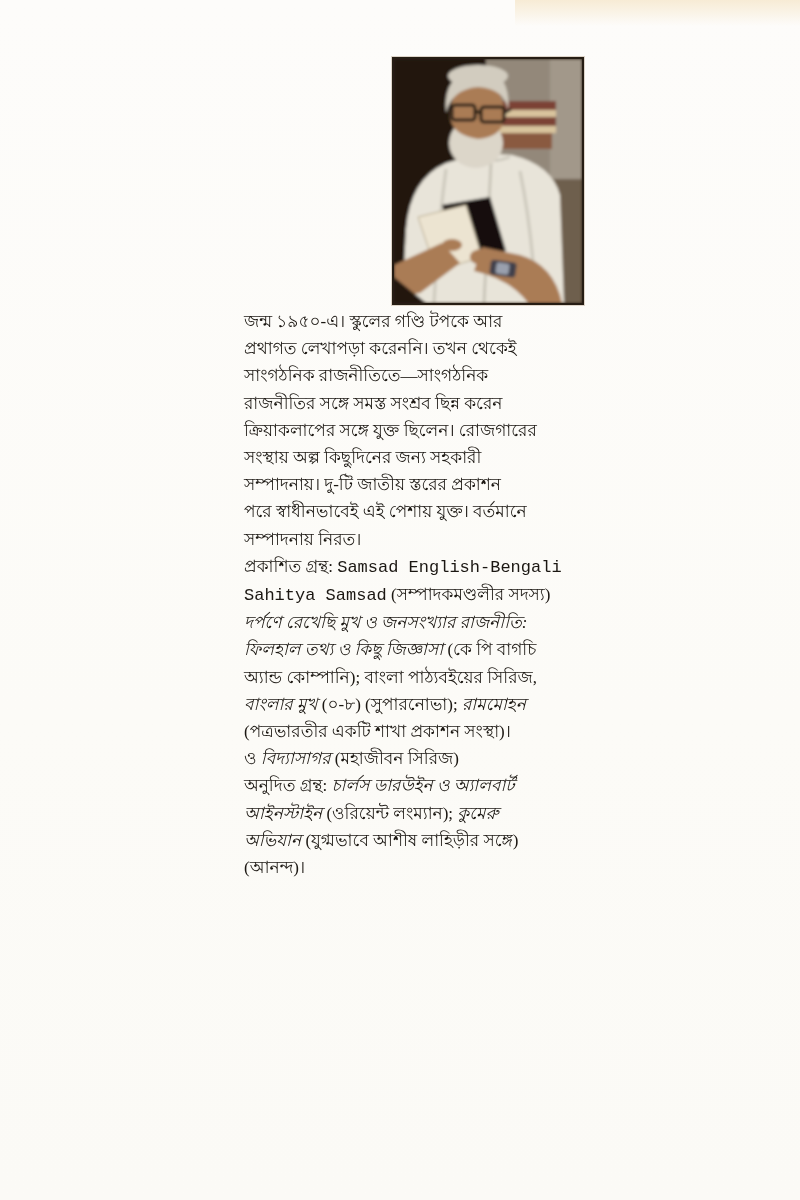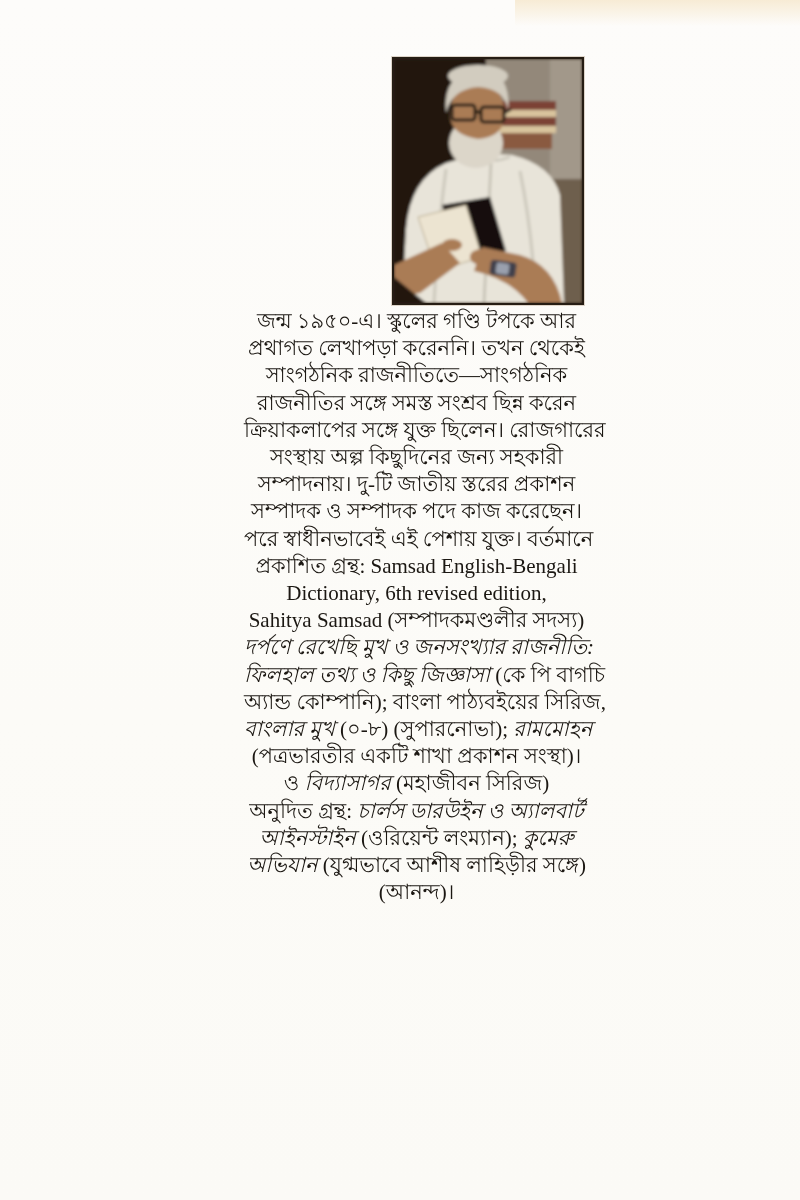--- a/index.html
+++ b/index.html
@@ -20,27 +20,27 @@
   }
   .photo-frame{
     position:absolute;left:392px;top:57px;width:192px;height:248px;margin:0;
     border:2px solid #261d14;box-sizing:border-box;
     box-shadow:0 0 0 1px rgba(130,95,60,.25);
     background:#2a1f14;
   }
   .photo-frame svg{display:block;width:100%;height:100%;}
   .bio{
     position:absolute;top:308px;right:211px;width:345px;
-    text-align:center;
-    font-size:21px;line-height:27.2px;
+    text-align:left;
+    font-size:17px;line-height:27.2px;
     color:#1b1712;
   }
   .line{white-space:nowrap;}
   .it{font-style:italic;}
-  .latin{font-family:Liberation Serif, serif;}
+  .latin{font-family:Liberation Mono, monospace;}
 </style>
 </head>
 <body>
 
 <div class="page">
 
   <div class="top-tint"></div>
 
   <figure class="photo-frame">
     <svg viewBox="0 0 188 244" preserveAspectRatio="none">
@@ -100,24 +100,23 @@
   </figure>
 
   <div class="bio" id="bio-lines">
       <div class="line"><span>জন্ম ১৯৫০-এ। স্কুলের গণ্ডি টপকে আর</span></div>
       <div class="line"><span>প্রথাগত লেখাপড়া করেননি। তখন থেকেই</span></div>
       <div class="line"><span>সাংগঠনিক রাজনীতিতে—সাংগঠনিক</span></div>
       <div class="line"><span>রাজনীতির সঙ্গে সমস্ত সংশ্রব ছিন্ন করেন</span></div>
       <div class="line"><span>ক্রিয়াকলাপের সঙ্গে যুক্ত ছিলেন। রোজগারের</span></div>
       <div class="line"><span>সংস্থায় অল্প কিছুদিনের জন্য সহকারী</span></div>
       <div class="line"><span>সম্পাদনায়। দু-টি জাতীয় স্তরের প্রকাশন</span></div>
-      <div class="line"><span>সম্পাদক ও সম্পাদক পদে কাজ করেছেন।</span></div>
       <div class="line"><span>পরে স্বাধীনভাবেই এই পেশায় যুক্ত। বর্তমানে</span></div>
+      <div class="line"><span>সম্পাদনায় নিরত।</span></div>
       <div class="line"><span>প্রকাশিত গ্রন্থ: </span><span class="latin">Samsad English-Bengali</span></div>
-      <div class="line"><span class="latin">Dictionary, 6th revised edition,</span></div>
       <div class="line"><span class="latin">Sahitya Samsad</span><span> (সম্পাদকমণ্ডলীর সদস্য)</span></div>
       <div class="line"><span class="it">দর্পণে রেখেছি মুখ ও জনসংখ্যার রাজনীতি:</span></div>
       <div class="line"><span class="it">ফিলহাল তথ্য ও কিছু জিজ্ঞাসা</span><span> (কে পি বাগচি</span></div>
       <div class="line"><span>অ্যান্ড কোম্পানি); বাংলা পাঠ্যবইয়ের সিরিজ,</span></div>
       <div class="line"><span class="it">বাংলার মুখ</span><span> (০-৮) (সুপারনোভা); </span><span class="it">রামমোহন</span></div>
       <div class="line"><span>(পত্রভারতীর একটি শাখা প্রকাশন সংস্থা)।</span></div>
       <div class="line"><span>ও </span><span class="it">বিদ্যাসাগর</span><span> (মহাজীবন সিরিজ)</span></div>
       <div class="line"><span>অনুদিত গ্রন্থ: </span><span class="it">চার্লস ডারউইন ও অ্যালবার্ট</span></div>
       <div class="line"><span class="it">আইনস্টাইন</span><span> (ওরিয়েন্ট লংম্যান); </span><span class="it">কুমেরু</span></div>
       <div class="line"><span class="it">অভিযান</span><span> (যুগ্মভাবে আশীষ লাহিড়ীর সঙ্গে)</span></div>

